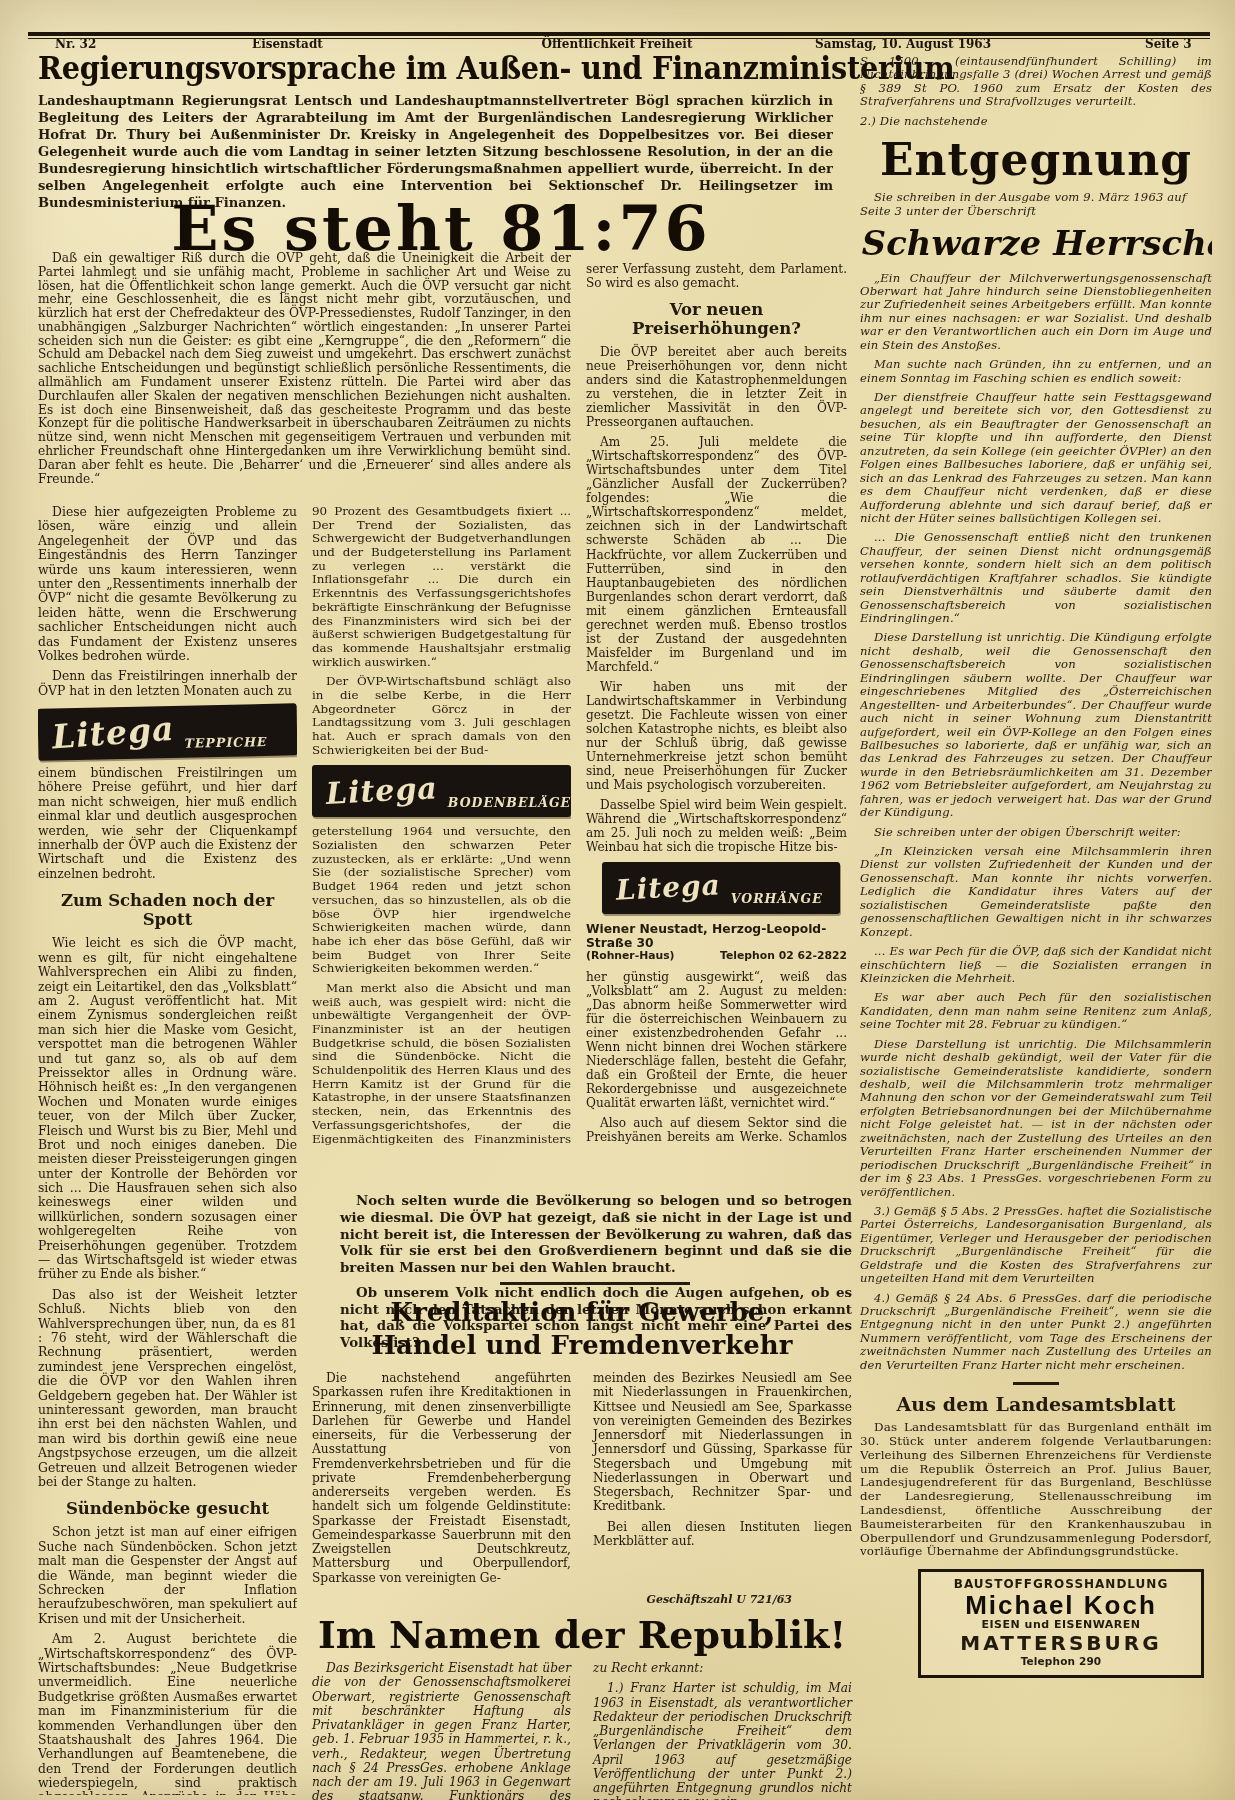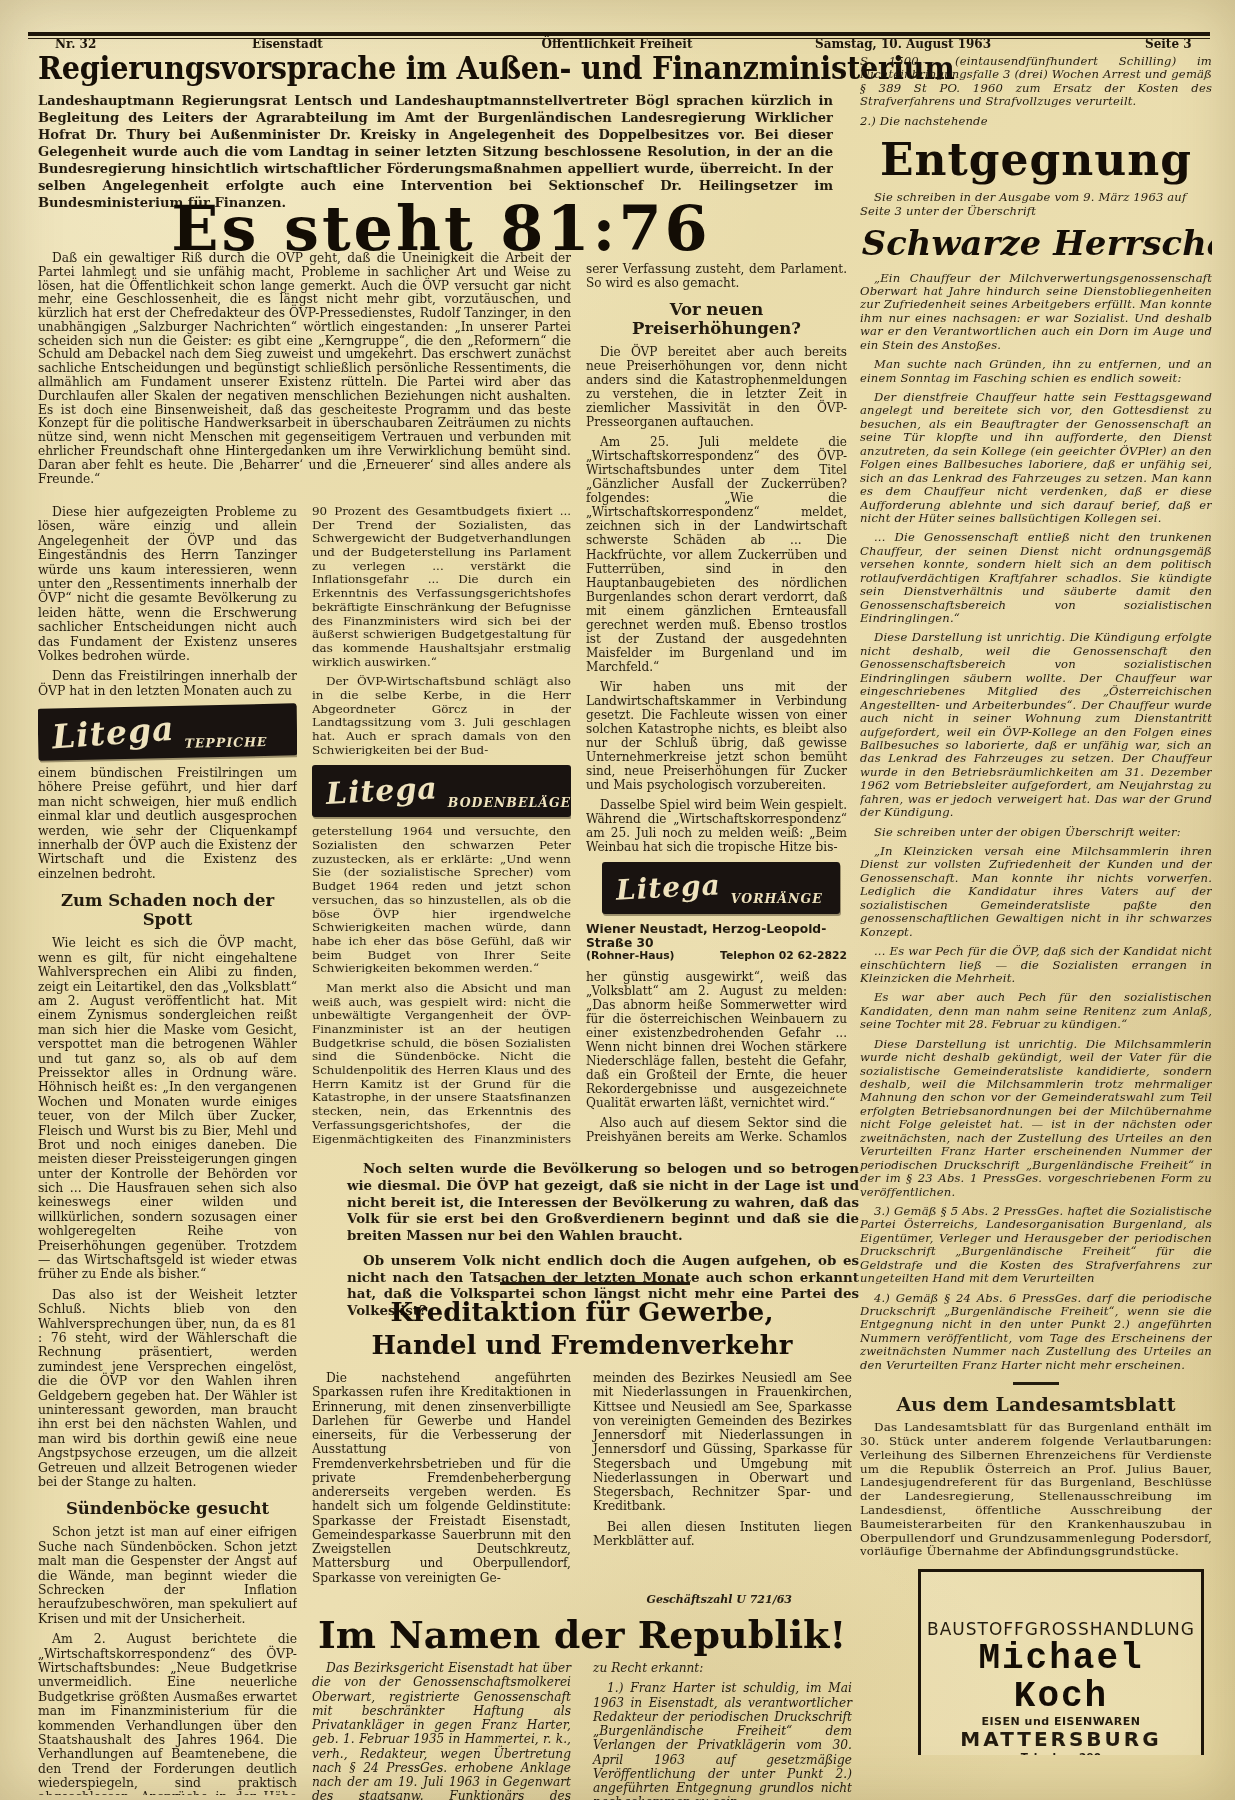--- a/index.html
+++ b/index.html
@@ -52,22 +52,22 @@
   .rcol p{margin:0 0 6px 0; text-indent:14px;}
   .rcol p.noindent{text-indent:0;}
   .rcol .it{font-style:italic;}
   .h-entgegnung{font-size:44px; font-weight:bold; text-align:center; margin:4px 0 6px 0; letter-spacing:1px; color:#150e06;}
   .h-schwarz{font-size:34px; font-weight:bold; font-style:italic; text-align:center; margin:6px 0 8px 0; white-space:nowrap; transform:scaleX(.99); transform-origin:center; color:#150e06;}
   .h-amtsblatt{font-size:19px; font-weight:bold; text-align:center; font-style:normal; margin:8px 0 6px 0;}
   .short-rule{width:46px; height:3px; background:#241c0e; margin:10px auto 2px auto;}
   .mid-rule{height:3px; background:#241c0e;}
   
   .koch{border:3.5px solid #1d150a; width:272px; margin:10px 0 0 58px; padding:6px 4px 7px 4px; text-align:center; font-family:"DejaVu Sans","Liberation Sans",sans-serif; background:rgba(250,243,215,.25);}
-  .koch .tag{font-size:17px; font-weight:normal; letter-spacing:1px;margin-top:42px;}
-  .koch .name{font-family:Liberation Mono, monospace; font-size:36px; font-weight:bold; letter-spacing:2px; line-height:1.05; color:#140d05;}
+  .koch .tag{font-size:12px; font-weight:bold; letter-spacing:1px;}
+  .koch .name{font-family:Liberation Sans, sans-serif; font-size:26px; font-weight:bold; letter-spacing:2px; line-height:1.05; color:#140d05;}
   .koch .l2{font-size:11px; font-weight:bold; letter-spacing:.5px;}
   .koch .city{font-size:20px; font-weight:bold; letter-spacing:3px;}
   .koch .tel{font-size:10.5px; font-weight:bold;}
 </style>
 </head>
 <body>
 
 <div class="page">
 
   <span class="abs mast" style="left:55px; top:10px;">Nr. 32</span>
@@ -133,21 +133,21 @@
         <div class="row2">
           <span>(Rohner-Haus)</span>
           <span>Telephon 02 62-2822</span>
         </div>
       </div>
     </div>
     <p class="noindent" style="margin-top:7px;">her günstig ausgewirkt“, weiß das „Volksblatt“ am 2. August zu melden: „Das abnorm heiße Sommerwetter wird für die österreichischen Weinbauern zu einer existenzbedrohenden Gefahr ... Wenn nicht binnen drei Wochen stärkere Niederschläge fallen, besteht die Gefahr, daß ein Großteil der Ernte, die heuer Rekordergebnisse und ausgezeichnete Qualität erwarten läßt, vernichtet wird.“</p>
     <p>Also auch auf diesem Sektor sind die Preishyänen bereits am Werke. Schamlos treiben sie ihr makabres Spiel, verlangen skrupellos die Dividende für ihre in den ÖVP-Wahlkampf investierten Millionen und berufen sich darauf, daß es eben 81 : 76 steht.</p>
   </div>
 
-  <div class="abs closing" style="left:340px; top:1160px; width:512px;margin-left:7px;">
+  <div class="abs closing" style="left:340px; top:1192px; width:512px;">
     <p>Noch selten wurde die Bevölkerung so belogen und so betrogen wie diesmal. Die ÖVP hat gezeigt, daß sie nicht in der Lage ist und nicht bereit ist, die Interessen der Bevölkerung zu wahren, daß das Volk für sie erst bei den Großverdienern beginnt und daß sie die breiten Massen nur bei den Wahlen braucht.</p>
     <p>Ob unserem Volk nicht endlich doch die Augen aufgehen, ob es nicht nach den Tatsachen der letzten Monate auch schon erkannt hat, daß die Volkspartei schon längst nicht mehr eine Partei des Volkes ist?</p>
   </div>
 
   <div class="abs mid-rule" style="left:500px; top:1282px; width:190px;"></div>
 
   <div class="abs" style="left:312px; top:1296px; width:540px;">
     <div class="h-kredit">Kreditaktion für Gewerbe, Handel und Fremdenverkehr</div>
     <div class="twocol">
       <div class="c">

